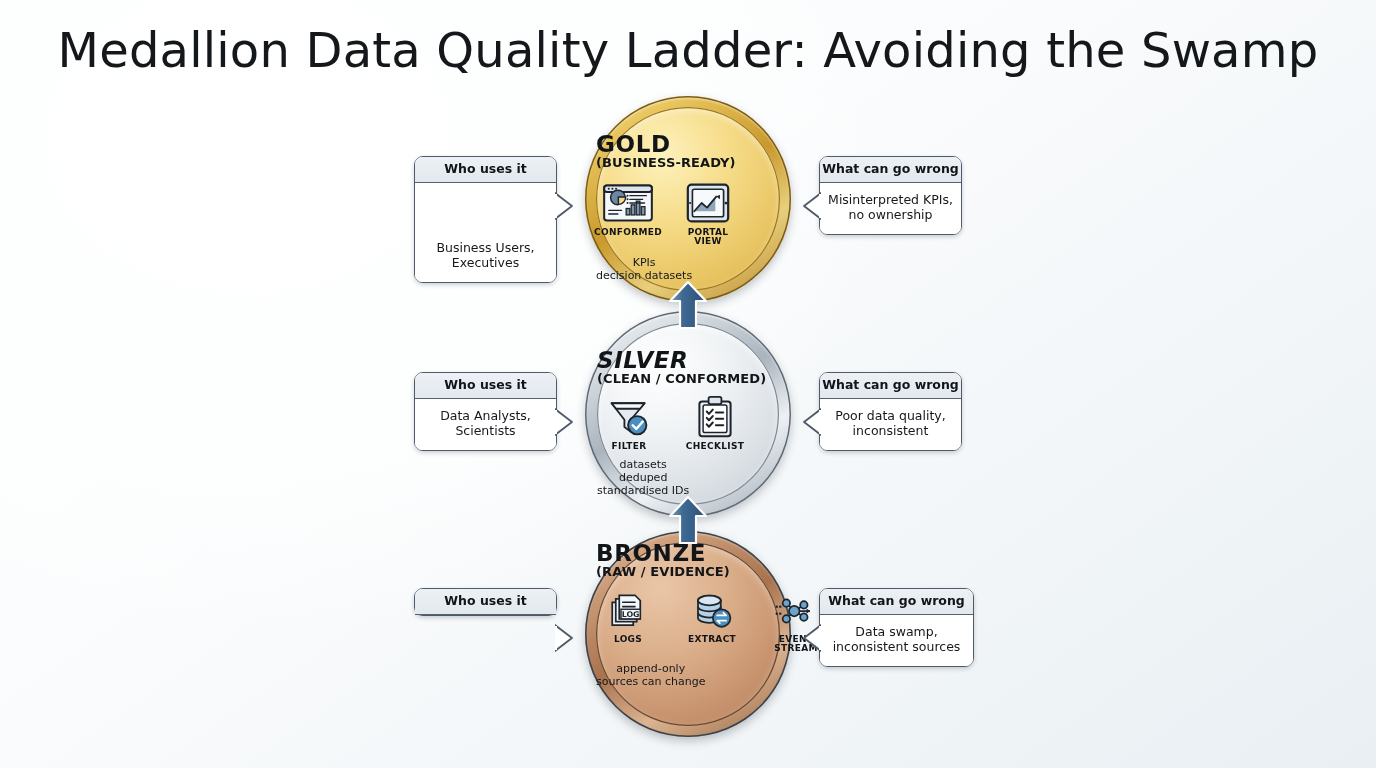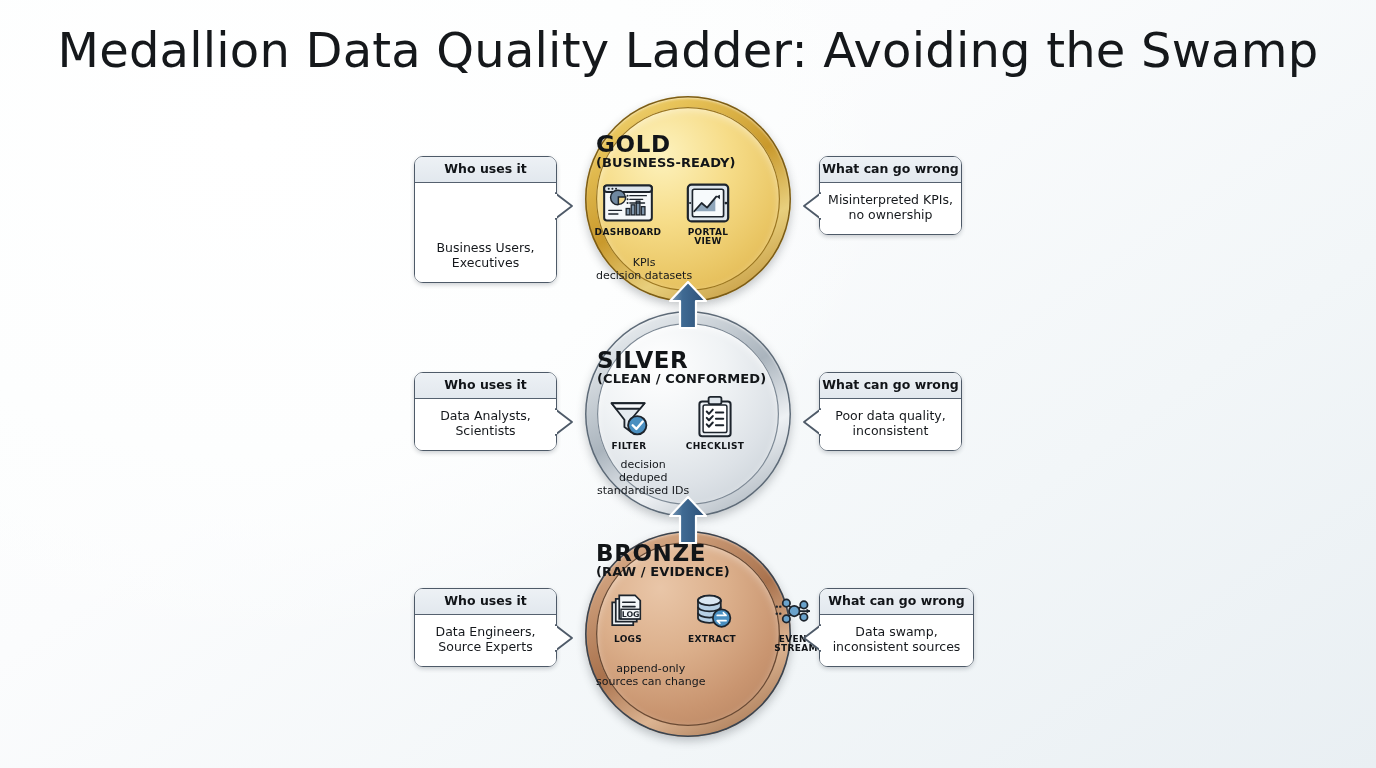--- a/index.html
+++ b/index.html
@@ -275,21 +275,21 @@
       <div class="note" style="margin-top:9px;">
         <div>append-only</div>
         <div>sources can change</div>
       </div>
     </div>
   </div>
 
   <div class="coin" id="coin-silver">
     <div class="rim"></div>
     <div class="face">
-      <div class="coin-label coin-name" style="margin-top:26px;">SILVER</div>
+      <div class="coin-label coin-name" style="margin-top:26px;font-style:italic;">SILVER</div>
       <div class="coin-label coin-sub">(CLEAN / CONFORMED)</div>
       <div class="icon-row" style="margin-top:10px; gap:22px;">
 
         <div class="icon-cell">
           <svg width="46" height="44" viewBox="0 0 50 48">
             <path d="M6 9h36L27 27v13l-7-5V27z" fill="#e4eaef" stroke="#1d242c" stroke-width="2" stroke-linejoin="round"></path>
             <path d="M6 9h36l-5 6H11z" fill="#f7f9fb" stroke="#1d242c" stroke-width="2" stroke-linejoin="round"></path>
             <circle cx="34" cy="33" r="10" fill="#4a8fc0" stroke="#1d242c" stroke-width="2"></circle>
             <path d="M29 33l4 4 7-8" fill="none" stroke="#ffffff" stroke-width="2.6" stroke-linecap="round" stroke-linejoin="round"></path>
           </svg>
@@ -308,21 +308,21 @@
             </g>
             <g stroke="#1d242c" stroke-width="2.2" stroke-linecap="round">
               <path d="M23 19h8M23 26h8M23 33h8"></path>
             </g>
           </svg>
           <div class="icon-cap">CHECKLIST</div>
         </div>
 
       </div>
       <div class="note" style="margin-top:8px;">
-        <div>decision</div>
+        <div>datasets</div>
         <div>deduped</div>
         <div>standardised IDs</div>
       </div>
     </div>
   </div>
 
   <div class="coin" id="coin-gold">
     <div class="rim"></div>
     <div class="face">
       <div class="coin-label coin-name" style="margin-top:26px;">GOLD</div>
@@ -349,21 +349,21 @@
             <g stroke="#1d242c" stroke-width="1.5" stroke-linecap="round">
               <path d="M31 16h18M31 20h14M31 24h16"></path>
               <path d="M8 32h14M8 36h10"></path>
             </g>
             <g fill="#1d242c">
                 <circle cx="28.5" cy="16" r="1.1"></circle>
                 <circle cx="28.5" cy="20" r="1.1"></circle>
                 <circle cx="28.5" cy="24" r="1.1"></circle>
               </g>
           </svg>
-          <div class="icon-cap">DASHBOARD</div>
+          <div class="icon-cap">CONFORMED</div>
         </div>
 
         <div class="icon-cell">
           <svg width="52" height="44" viewBox="0 0 56 48">
             <rect x="6" y="4" width="44" height="40" rx="4" fill="#dde5ec" stroke="#1d242c" stroke-width="2.4"></rect>
             <rect x="11" y="9" width="34" height="30" rx="2" fill="#f7fafc" stroke="#1d242c" stroke-width="1.8"></rect>
             <path d="M13 33l8-9 6 5 9-11v15z" fill="#8fa6bb" stroke="none"></path>
             <path d="M13 33l8-9 6 5 10-12" fill="none" stroke="#1d242c" stroke-width="2" stroke-linecap="round" stroke-linejoin="round"></path>
             <path d="M37 17l4-2 0 5z" fill="#1d242c"></path>
             <g fill="#1d242c">
@@ -443,22 +443,20 @@
     <div class="co-body" style="white-space:pre-line;">Poor data quality,
 inconsistent</div>
     <svg class="tail tail-left" viewBox="0 0 18 30">
       <path d="M18 2 L1 15 L18 28 Z" fill="#ffffff" stroke="#4e5a68" stroke-width="1.8" stroke-linejoin="round"></path>
       <rect x="16" y="3" width="5" height="24" fill="#ffffff"></rect>
     </svg>
   </div>
 
   <div class="callout left-col" id="co-bronze-left">
     <div class="co-head">Who uses it</div>
-    <div class="co-body" style="white-space:pre-line;">Data Engineers,
-Source Experts</div>
     <svg class="tail tail-right" viewBox="0 0 18 30">
       <path d="M0 2 L17 15 L0 28 Z" fill="#ffffff" stroke="#4e5a68" stroke-width="1.8" stroke-linejoin="round"></path>
       <rect x="-3" y="3" width="5" height="24" fill="#ffffff"></rect>
     </svg>
   </div>
 
   <div class="callout right-col" id="co-bronze-right" style="width:155px;">
     <div class="co-head">What can go wrong</div>
     <div class="co-body" style="white-space:pre-line;">Data swamp,
 inconsistent sources</div>

